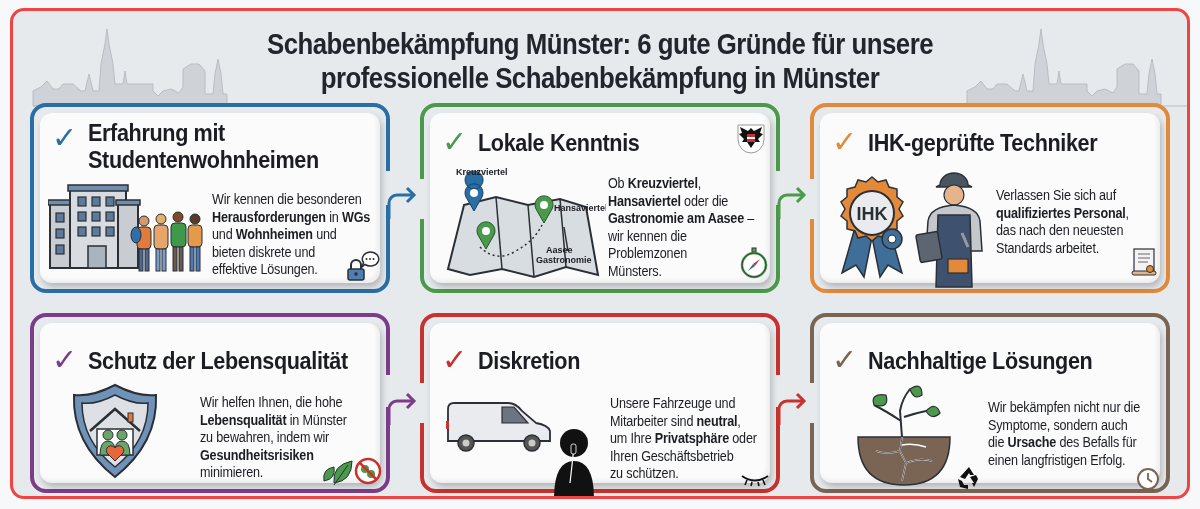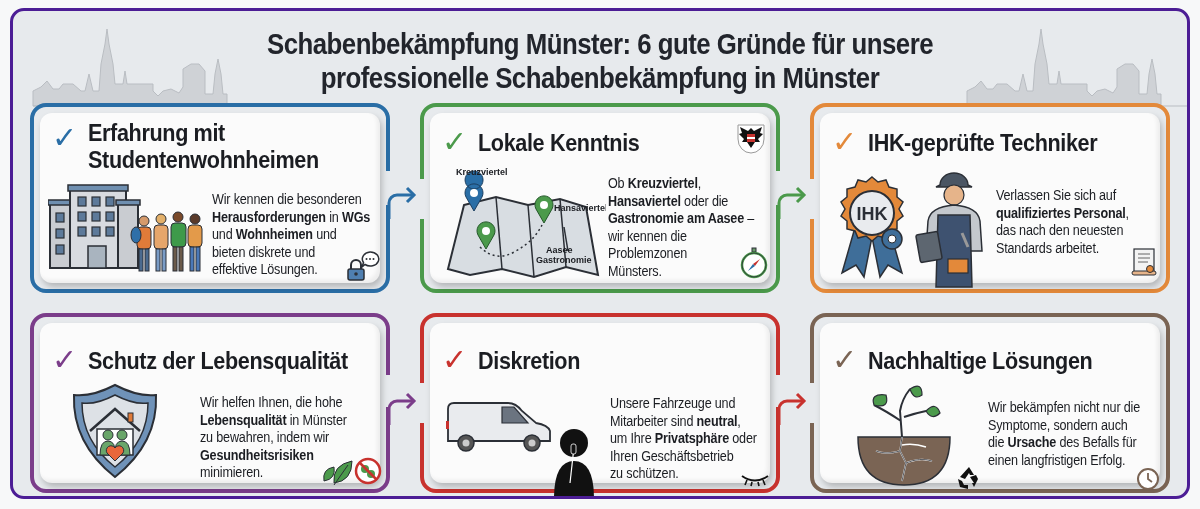--- a/index.html
+++ b/index.html
@@ -1,21 +1,21 @@
 <!DOCTYPE html>
 <html><head>
 <meta charset="utf-8">
 <style>
   * { box-sizing: border-box; margin: 0; padding: 0; }
   html, body { width: 1200px; height: 509px; background: #f7f8f9; overflow: hidden; }
   body { font-family: "Liberation Sans", "DejaVu Sans", sans-serif; color: #1b1d22; position: relative; }
 
   .frame {
     position: absolute; left: 10px; top: 8px; width: 1180px; height: 491px;
-    border: 3px solid #4c1d95; border-radius: 14px; background: #e7eaed;
+    border: 3px solid #ef4444; border-radius: 14px; background: #e7eaed;
     overflow: hidden;
   }
   .skyline { position: absolute; top: 18px; }
   .skyline.left { left: 10px; }
   .skyline.right { right: 0px; }
 
   .title {
     position: absolute; left: 0; right: 0; top: 16px; text-align: center;
     font-weight: 700; font-size: 30px; line-height: 34px; color: #22252c;
     letter-spacing: -0.6px; transform: scaleX(0.86); transform-origin: center top;

